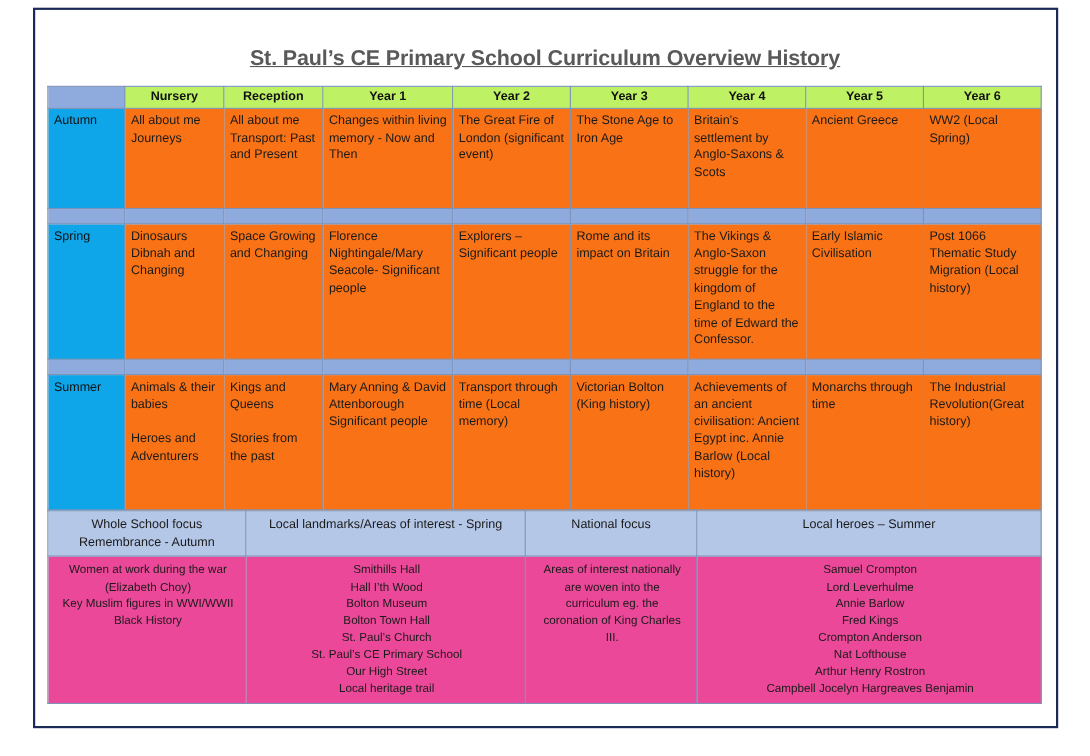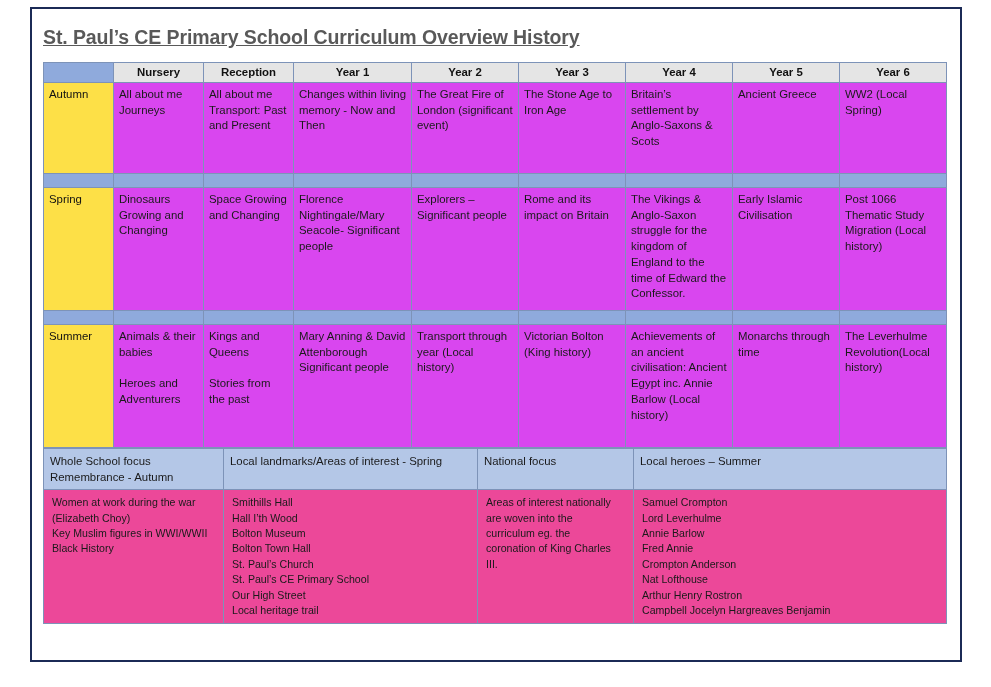--- a/index.html
+++ b/index.html
@@ -37,26 +37,27 @@
 
   .content {
     position: absolute;
     left: 43px;
     top: 22px;
     width: 905px;
   }
 
   
   .title {
+    text-align: center;
     font-size: 19.5px;
     font-weight: bold;
     color: #595959;
     text-decoration: underline;
     letter-spacing: -0.1px;
-    margin: 0 0 13px 0;
+    margin: 16px 0 13px 0;
     padding-top: 4px;
   }
 
   
   table.grid {
     border-collapse: collapse;
     table-layout: fixed;
     width: 903px;
     font-size: 11.4px;
     color: #1a1a1a;
@@ -67,54 +68,54 @@
     padding: 4px 5px 4px 5px;
     line-height: 1.38;
     font-weight: normal;
     text-align: left;
     word-wrap: break-word;
     overflow-wrap: break-word;
   }
 
   
   tr.head td {
-    background: #e5e5e5;
+    background: #bef264;
     font-weight: bold;
     text-align: center;
     padding: 2px 3px;
     font-size: 11.4px;
     color: #111111;
     height: 15px;
     line-height: 1.25;
   }
   tr.head td.corner {
     background: #8faadc;
   }
 
   
   td.season {
-    background: #fde047;
+    background: #0ea5e9;
     font-weight: bold;
     color: #111111;
     padding-left: 7px;
   }
 
   
   tr.band td {
     background: #8faadc;
     height: 13px;
     padding: 0;
     border-left: 1px solid #7d93b8;
     border-right: 1px solid #7d93b8;
     border-top: 1px solid #7d93b8;
     border-bottom: 1px solid #7d93b8;
   }
 
   td.body-cell {
-    background: #d946ef;
+    background: #f97316;
   }
 
   
   col.c-label { width: 70px; }
   col.c-nur   { width: 90px; }
   col.c-rec   { width: 90px; }
   col.c-y1    { width: 118px; }
   col.c-y2    { width: 107px; }
   col.c-y3    { width: 107px; }
   col.c-y4    { width: 107px; }
@@ -159,21 +160,21 @@
     height: 104px;
     font-size: 10.6px;
     line-height: 1.45;
     padding: 5px 6px 5px 8px;
   }
   col.f1 { width: 180px; }
   col.f2 { width: 254px; }
   col.f3 { width: 156px; }
   col.f4 { width: 313px; }
 
-  .lines > div { white-space: nowrap; }
+  .lines > div { white-space: nowrap; text-align: center; }
 </style>
 </head>
 <body>
 
 <div class="page">
   <div class="page-frame"></div>
 
   <div class="content">
 
     <div class="title">St. Paul’s CE Primary School Curriculum Overview History</div>
@@ -222,21 +223,21 @@
             <td></td>
           <td></td>
             <td></td>
           <td></td>
             <td></td>
           <td></td>
         </tr>
 
         <tr class="r-spring">
           <td class="season">Spring</td>
-          <td class="body-cell">Dinosaurs Growing and Changing</td>
+          <td class="body-cell">Dinosaurs Dibnah and Changing</td>
           <td class="body-cell">Space Growing and Changing</td>
           <td class="body-cell">Florence Nightingale/Mary Seacole- Significant people</td>
           <td class="body-cell">Explorers – Significant people</td>
           <td class="body-cell">Rome and its impact on Britain</td>
           <td class="body-cell">The  Vikings &amp; Anglo-Saxon struggle for the kingdom of England to the time of Edward the Confessor.</td>
           <td class="body-cell">Early Islamic Civilisation</td>
           <td class="body-cell">Post 1066 Thematic Study Migration (Local history)</td>
         </tr>
 
         <tr class="band">
@@ -253,25 +254,25 @@
 
         <tr class="r-summer">
           <td class="season">Summer</td>
           <td class="body-cell" style="white-space:pre-line;">Animals &amp; their babies
 
 Heroes and Adventurers</td>
           <td class="body-cell" style="white-space:pre-line;">Kings and Queens
 
 Stories from the past</td>
           <td class="body-cell">Mary Anning &amp; David Attenborough Significant people</td>
-          <td class="body-cell">Transport through year (Local history)</td>
+          <td class="body-cell">Transport through time (Local memory)</td>
           <td class="body-cell">Victorian Bolton (King history)</td>
           <td class="body-cell">Achievements of an ancient civilisation: Ancient Egypt inc. Annie Barlow (Local history)</td>
           <td class="body-cell">Monarchs through time</td>
-          <td class="body-cell">The Leverhulme Revolution(Local history)</td>
+          <td class="body-cell">The Industrial Revolution(Great history)</td>
         </tr>
       </tbody>
     </table>
 
 
     <table class="focus">
       <colgroup>
           <col class="f1">
           <col class="f2">
           <col class="f3">
@@ -329,21 +330,21 @@
               <div>curriculum eg. the</div>
               <div>coronation of King Charles</div>
               <div>III.</div>
             </div>
           </td>
           <td>
             <div class="lines">
               <div>Samuel Crompton</div>
               <div>Lord Leverhulme</div>
               <div>Annie Barlow</div>
-              <div>Fred Annie</div>
+              <div>Fred Kings</div>
               <div>Crompton Anderson</div>
               <div>Nat Lofthouse</div>
               <div>Arthur Henry Rostron</div>
               <div>Campbell Jocelyn Hargreaves Benjamin</div>
             </div>
           </td>
         </tr>
       </tbody>
     </table>
 

